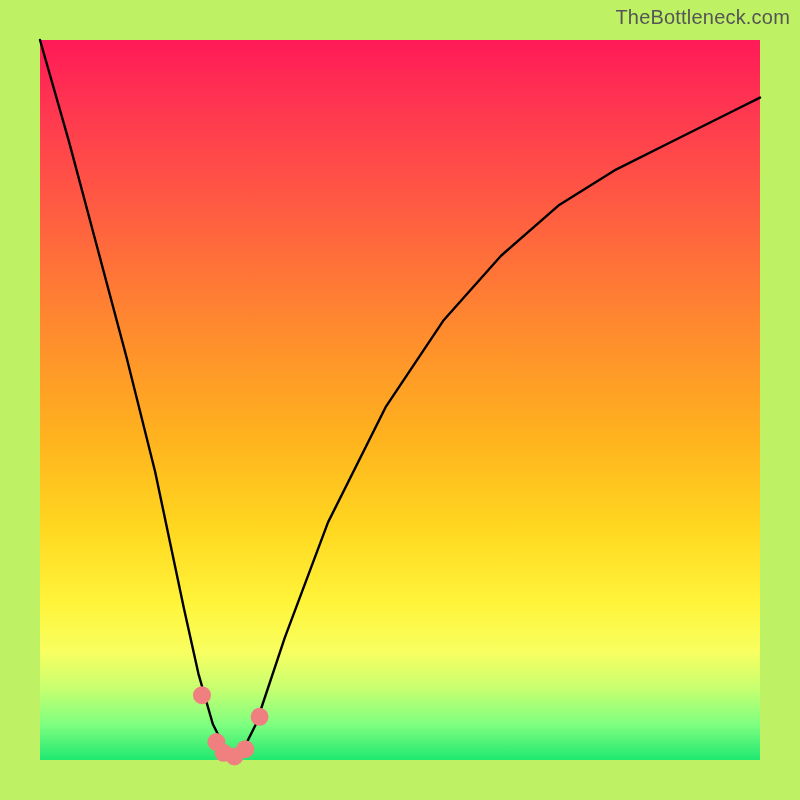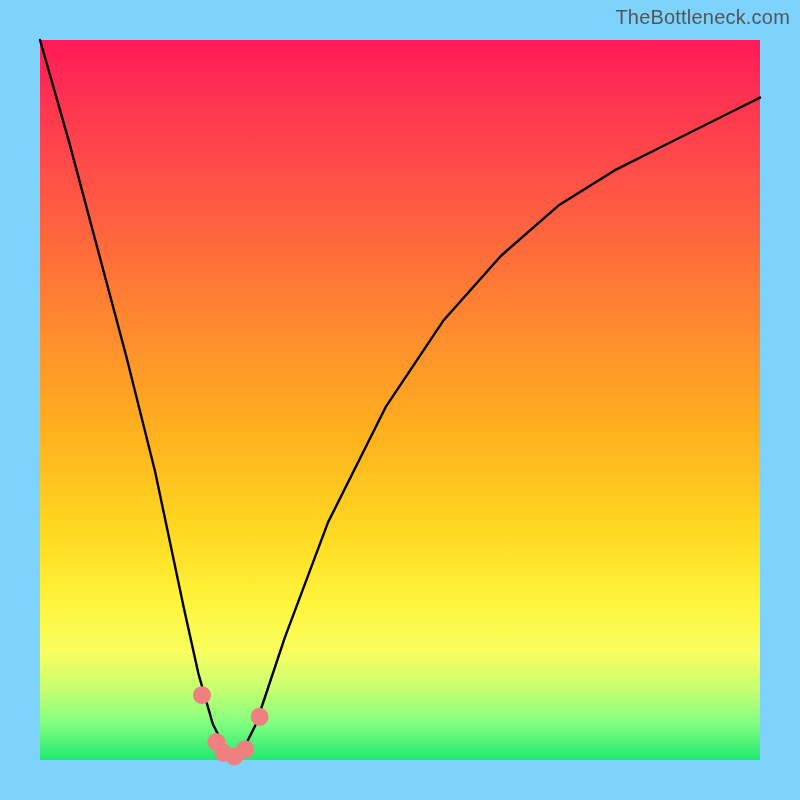--- a/index.html
+++ b/index.html
@@ -8,21 +8,21 @@
     width: 800px;
     height: 800px;
     background: #000;
     font-family: Arial, Helvetica, sans-serif;
     overflow: hidden;
   }
   .frame {
     position: absolute;
     left: 0; top: 0;
     width: 800px; height: 800px;
-    background: #7dd3fc;
+    background: #bef264;
   }
   .plot {
     position: absolute;
     left: 40px;
     top: 40px;
     width: 720px;
     height: 720px;
     background: linear-gradient(to bottom,
       #ff1a57 0%,
       #ff3850 10%,

